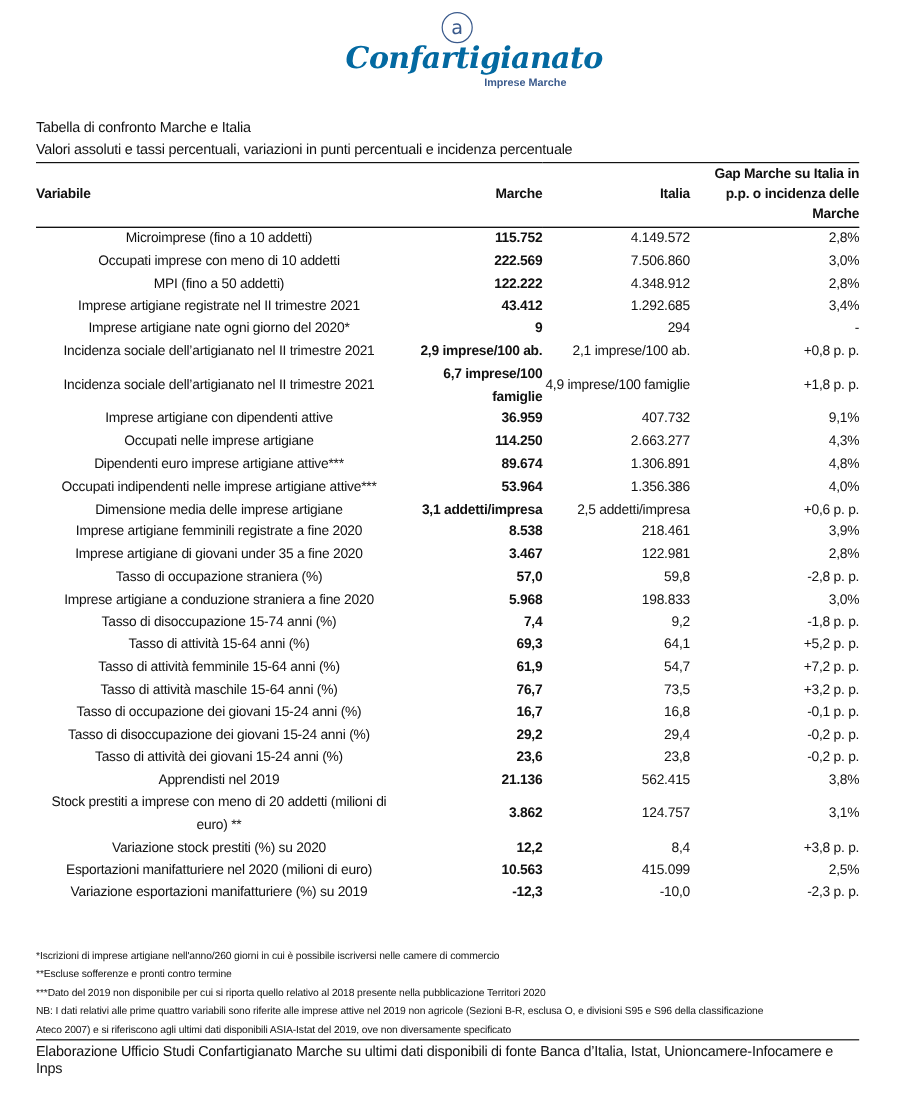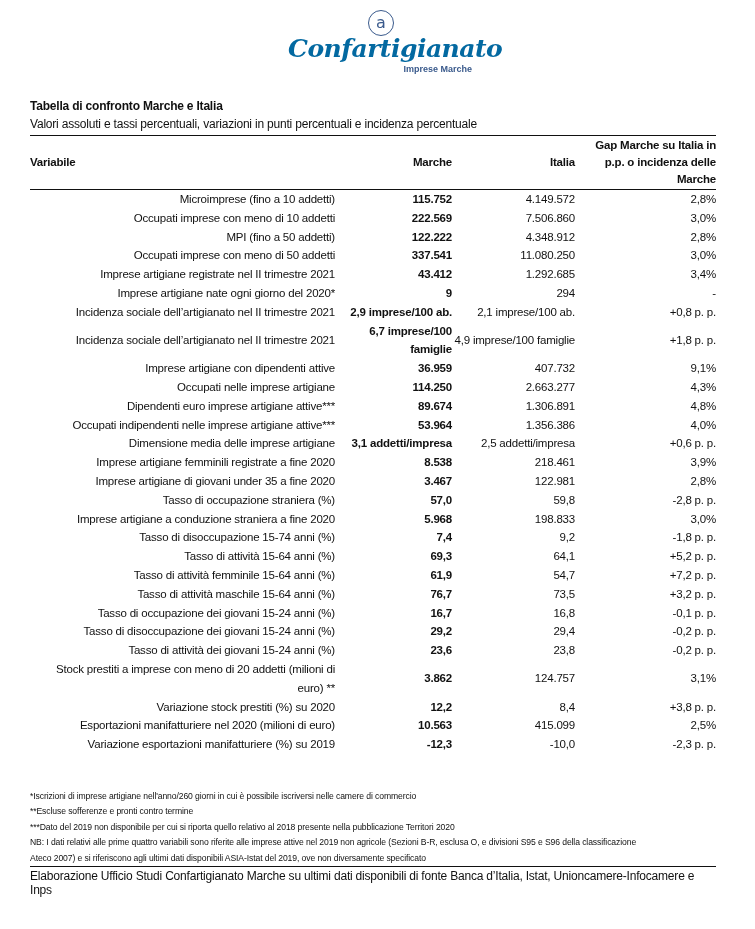--- a/index.html
+++ b/index.html
@@ -21,39 +21,39 @@
     position: absolute; left: 0; top: 26px; width: 190px;
     font-family: "DejaVu Serif", serif; font-style: italic; font-weight: bold;
     font-size: 25px; color: #0369a1; letter-spacing: -0.5px; white-space: nowrap;
   }
   .logo-sub {
     position: absolute; right: 6px; top: 56px;
     font-size: 9px; color: #3a5a8c; font-weight: bold;
   }
   .title {
     position: absolute; left: 30px; top: 99px;
-    font-size: 12px; font-weight: bold; letter-spacing: -0.2px;
+    font-size: 12px; font-weight: normal; letter-spacing: -0.2px;
   }
   .subtitle {
     position: absolute; left: 30px; top: 117px;
     font-size: 12px; letter-spacing: -0.2px;
   }
   table.data {
     position: absolute; left: 30px; top: 135px; width: 686px;
     border-collapse: collapse; font-size: 11.5px; letter-spacing: -0.2px;
   }
   table.data th {
     font-weight: bold; font-size: 11.5px; vertical-align: middle;
     border-top: 1.5px solid #111; border-bottom: 1.5px solid #111;
     padding: 1px 0; line-height: 17px;
   }
   table.data th.var { text-align: left; }
   table.data th.num { text-align: right; }
   table.data td { padding: 0; line-height: 18.8px; vertical-align: middle; }
-  td.c-var { width: 305px; text-align: right; margin-left: 36px; }
+  td.c-var { width: 305px; text-align: center; margin-left: 36px; }
   td.c-mar { width: 117px; text-align: right; font-weight: bold; }
   td.c-ita { width: 123px; text-align: right; }
   td.c-gap { width: 141px; text-align: right; }
   .th-gap { width: 141px; }
   .notes {
     position: absolute; left: 30px; top: 789px; width: 690px;
     font-size: 8.6px; line-height: 15.4px; letter-spacing: -0.1px;
   }
   .notes div { white-space: nowrap; }
   .source {
@@ -96,26 +96,20 @@
         <td class="c-ita">7.506.860</td>
         <td class="c-gap">3,0%</td>
       </tr>
       <tr>
         <td class="c-var">MPI (fino a 50 addetti)</td>
         <td class="c-mar">122.222</td>
         <td class="c-ita">4.348.912</td>
         <td class="c-gap">2,8%</td>
       </tr>
       <tr>
-        <td class="c-var">Occupati imprese con meno di 50 addetti</td>
-        <td class="c-mar">337.541</td>
-        <td class="c-ita">11.080.250</td>
-        <td class="c-gap">3,0%</td>
-      </tr>
-      <tr>
         <td class="c-var">Imprese artigiane registrate nel II trimestre 2021</td>
         <td class="c-mar">43.412</td>
         <td class="c-ita">1.292.685</td>
         <td class="c-gap">3,4%</td>
       </tr>
       <tr>
         <td class="c-var">Imprese artigiane nate ogni giorno del 2020*</td>
         <td class="c-mar">9</td>
         <td class="c-ita">294</td>
         <td class="c-gap">-</td>
@@ -220,20 +214,26 @@
         <td class="c-var">Tasso di disoccupazione dei giovani 15-24 anni (%)</td>
         <td class="c-mar">29,2</td>
         <td class="c-ita">29,4</td>
         <td class="c-gap">-0,2 p. p.</td>
       </tr>
       <tr>
         <td class="c-var">Tasso di attività dei giovani 15-24 anni (%)</td>
         <td class="c-mar">23,6</td>
         <td class="c-ita">23,8</td>
         <td class="c-gap">-0,2 p. p.</td>
+      </tr>
+      <tr>
+        <td class="c-var">Apprendisti nel 2019</td>
+        <td class="c-mar">21.136</td>
+        <td class="c-ita">562.415</td>
+        <td class="c-gap">3,8%</td>
       </tr>
       <tr>
         <td class="c-var">Stock prestiti a imprese con meno di 20 addetti (milioni di euro) **</td>
         <td class="c-mar">3.862</td>
         <td class="c-ita">124.757</td>
         <td class="c-gap">3,1%</td>
       </tr>
       <tr>
         <td class="c-var">Variazione stock prestiti (%) su 2020</td>
         <td class="c-mar">12,2</td>

